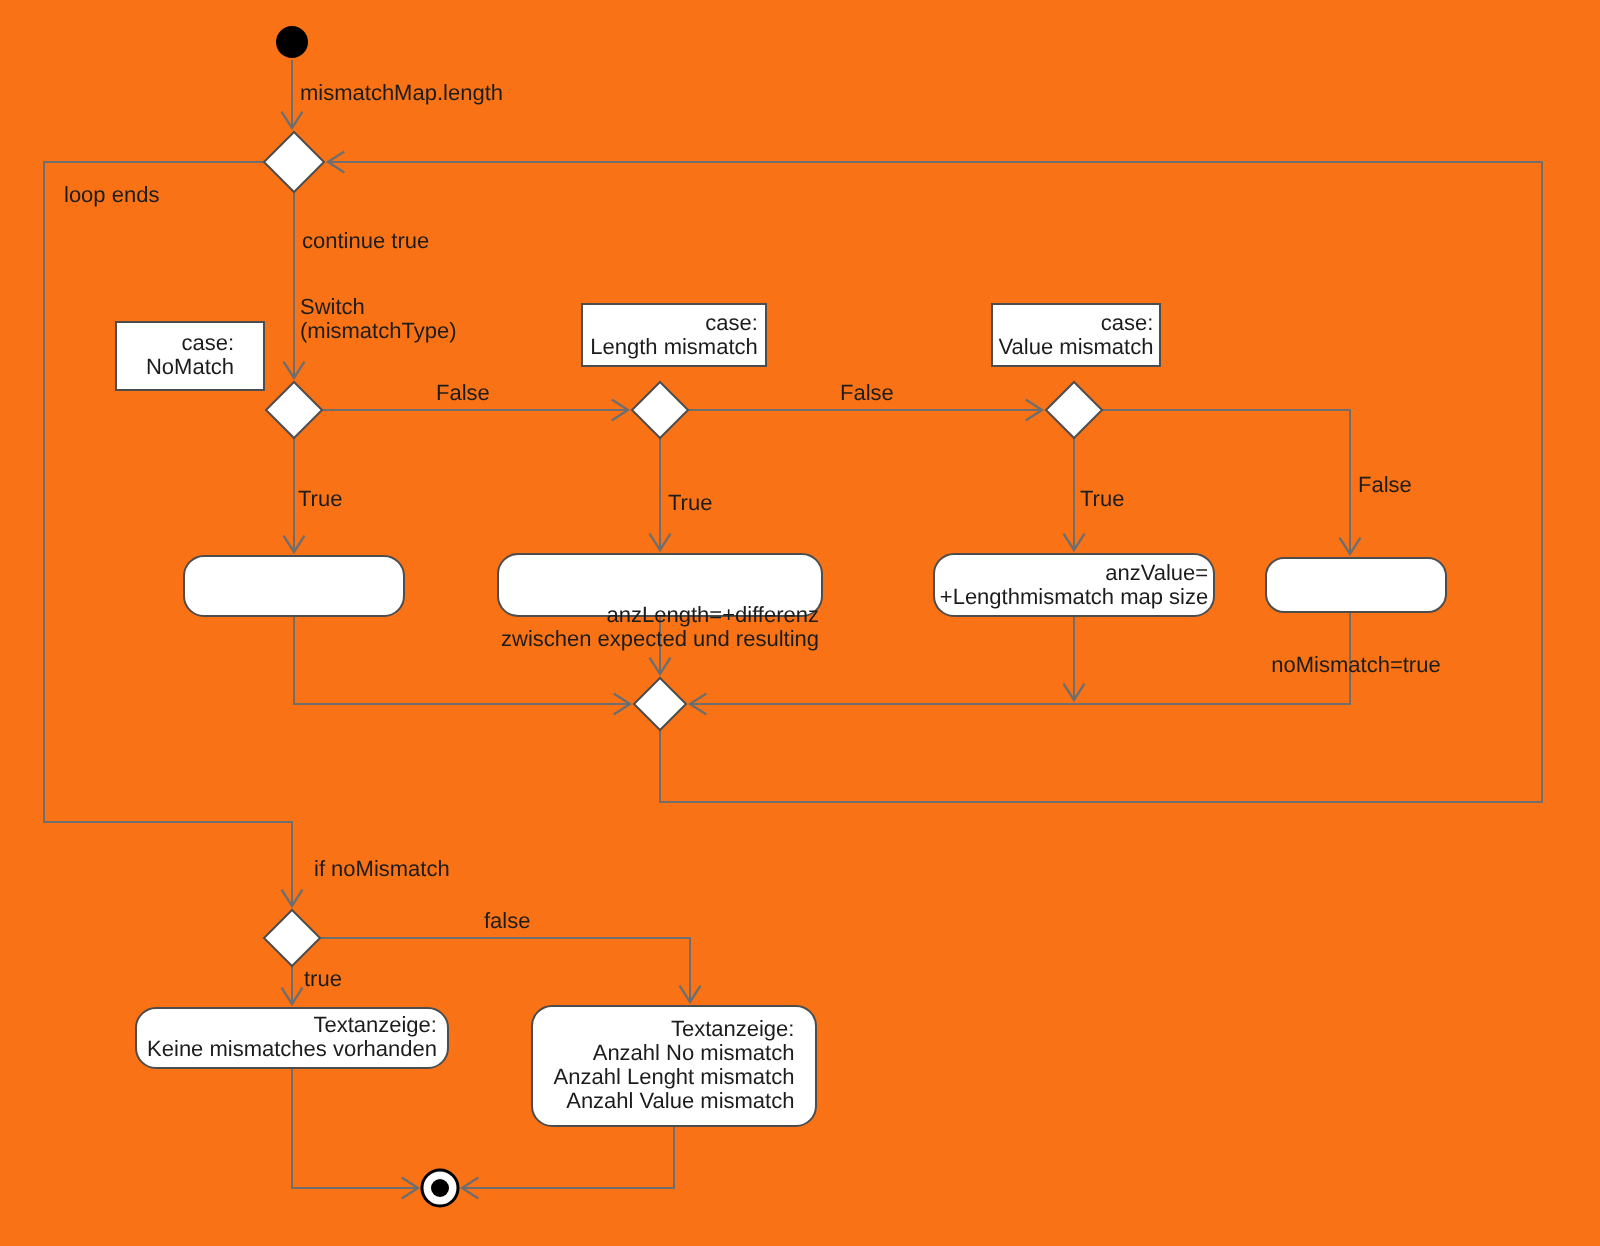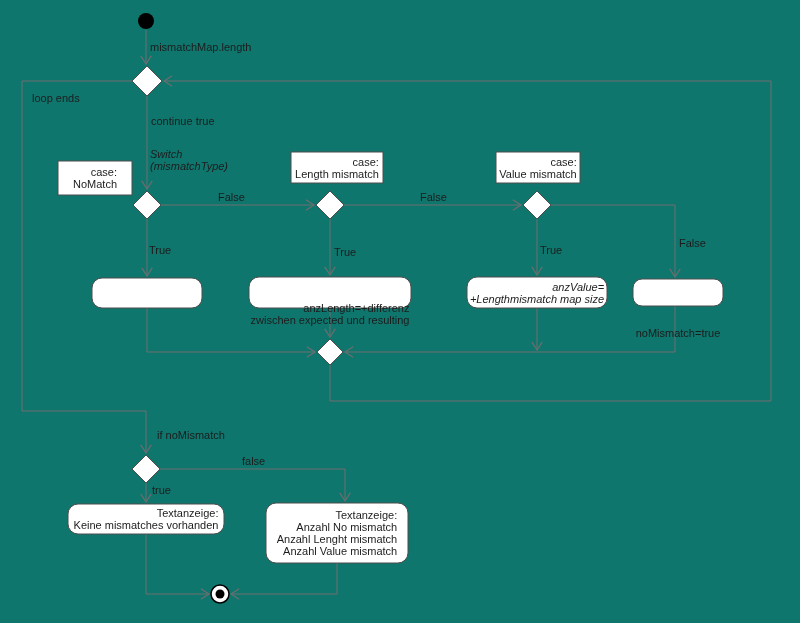--- a/index.html
+++ b/index.html
@@ -1,19 +1,19 @@
 <!DOCTYPE html>
 <html><head>
 <meta charset="utf-8">
 <style>
   html,body{margin:0;padding:0;background:#ffffff;}
   .stage{
     position:relative;
     width:800px;height:623px;
-    background:#0f766e;
+    background:#f97316;
     font-family:"Liberation Sans", sans-serif;
     overflow:hidden;
   }
   .stage svg{position:absolute;left:0;top:0;}
   .lbl{
     position:absolute;
     font-size:11px;
     line-height:12px;
     color:#1c1c1c;
     white-space:pre-line;
@@ -79,21 +79,21 @@
     <rect class="shape" x="68" y="504" width="156" height="30" rx="10"></rect>
     <rect class="shape" x="266" y="503" width="142" height="60" rx="10"></rect>
 
     <circle class="finalring" cx="220" cy="594" r="9"></circle>
     <circle class="solid" cx="220" cy="594" r="4.5"></circle>
   </svg>
 
   <div class="lbl" style="left:150px;top:41px;">mismatchMap.length</div>
   <div class="lbl" style="left:32px;top:92px;">loop ends</div>
   <div class="lbl" style="left:151px;top:115px;">continue true</div>
-  <div class="lbl" style="left:150px;top:148px;font-style:italic;">Switch
+  <div class="lbl" style="left:150px;top:148px;">Switch
 (mismatchType)</div>
 
   <div class="lbl" style="left:218px;top:191px;">False</div>
   <div class="lbl" style="left:420px;top:191px;">False</div>
   <div class="lbl" style="left:679px;top:237px;">False</div>
   <div class="lbl" style="left:149px;top:244px;">True</div>
   <div class="lbl" style="left:334px;top:246px;">True</div>
   <div class="lbl" style="left:540px;top:244px;">True</div>
 
   <div class="lbl" style="left:157px;top:429px;text-align:right;">if noMismatch</div>
@@ -102,21 +102,21 @@
 
   <div class="lbl ctr" style="left:95px;top:178px;">case:
 NoMatch</div>
   <div class="lbl ctr" style="left:337px;top:168px;">case:
 Length mismatch</div>
   <div class="lbl ctr" style="left:538px;top:168px;">case:
 Value mismatch</div>
 
   <div class="lbl ctr" style="left:330px;top:293px;margin-top:21px;">anzLength=+differenz
 zwischen expected und resulting</div>
-  <div class="lbl ctr" style="left:537px;top:293px;font-style:italic;">anzValue=
+  <div class="lbl ctr" style="left:537px;top:293px;">anzValue=
 +Lengthmismatch map size</div>
   <div class="lbl ctr" style="left:678px;top:293px;margin-top:40px;">noMismatch=true</div>
 
   <div class="lbl ctr" style="left:146px;top:519px;">Textanzeige:
 Keine mismatches vorhanden</div>
   <div class="lbl ctr" style="left:337px;top:533px;">Textanzeige:
 Anzahl No mismatch
 Anzahl Lenght mismatch
 Anzahl Value mismatch</div>
 

